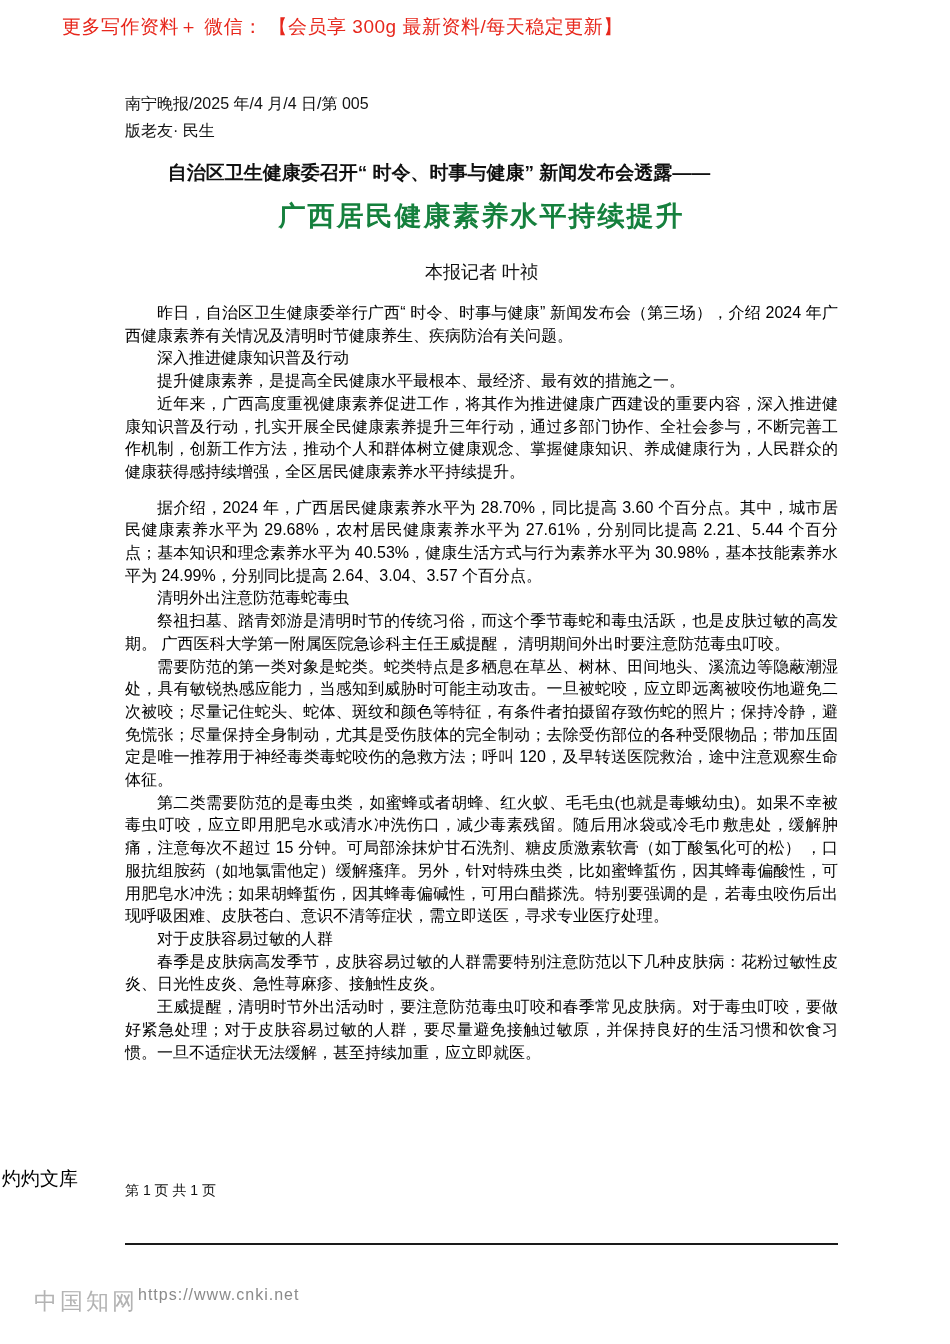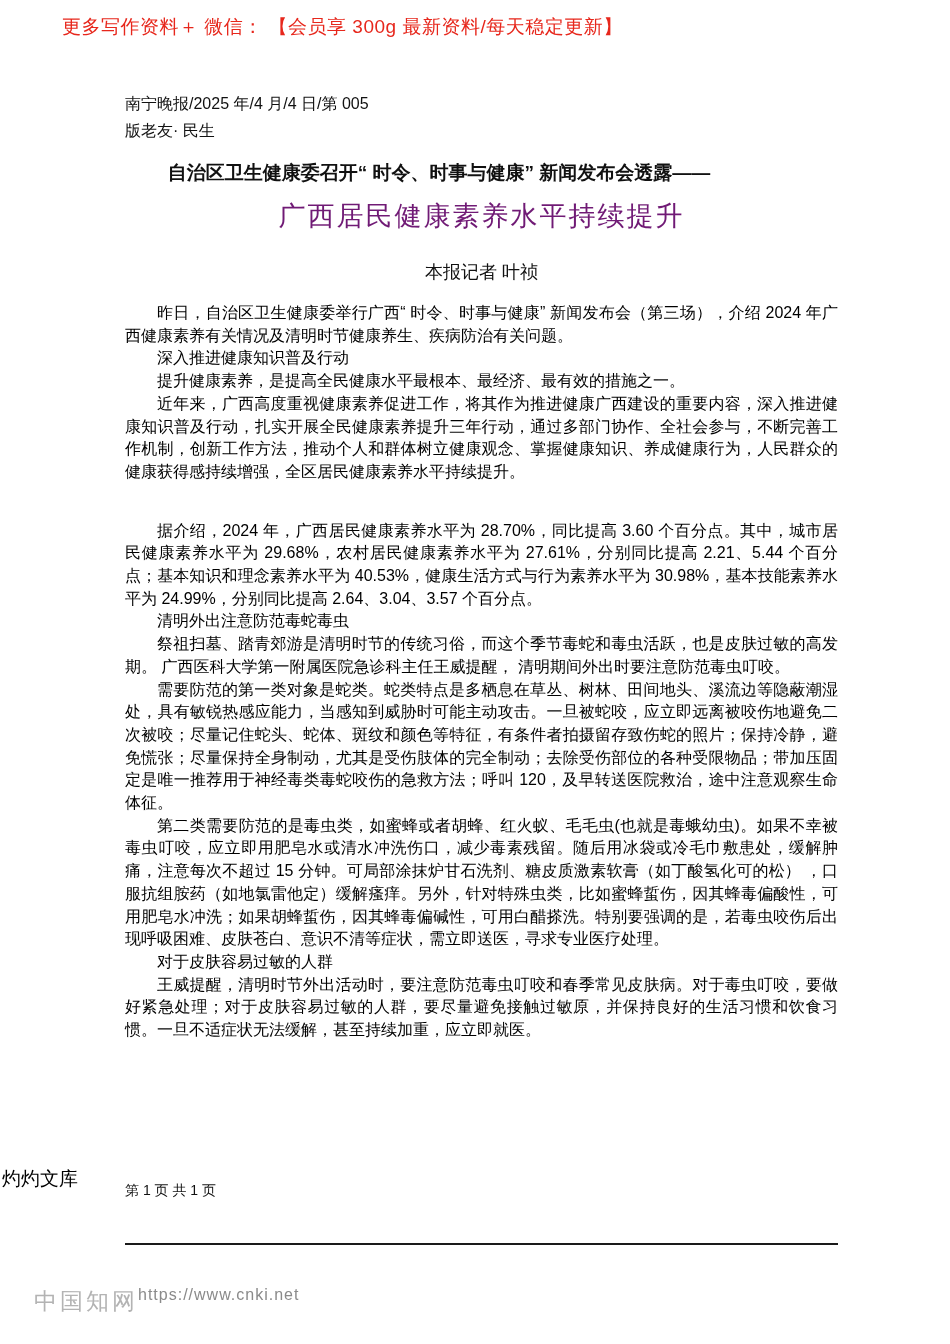--- a/index.html
+++ b/index.html
@@ -26,41 +26,41 @@
   }
   .kicker {
     left: 125px; top: 160px; width: 628px;
     text-align: center;
     font-size: 19px; font-weight: 700;
     color: #111;
   }
   .title {
     left: 125px; top: 198px; width: 713px;
     text-align: center;
-    font-size: 27px; font-weight: 400;
+    font-size: 27px; font-weight: 700;
     letter-spacing: 2px;
-    color: #701a75;
+    color: #15803d;
   }
   .byline {
     left: 125px; top: 260px; width: 713px;
     text-align: center;
     font-size: 18px;
     color: #111;
   }
   .article-body {
     left: 125px; top: 302px; width: 713px;
     font-size: 16px; line-height: 22.7px;
     color: #000;
   }
   .para {
     margin: 0;
     text-indent: 2em;
     text-align: justify;
   }
-  .para.gap-before { margin-top: 36px; }
+  .para.gap-before { margin-top: 13px; }
 
   .page-indicator {
     left: 125px; top: 1146px; width: 681px;
     text-align: left;
     font-size: 14px;
     color: #111;
     margin-top: 36px;
   }
   .library-mark {
     left: 2px; top: 1166px;
@@ -109,20 +109,21 @@
     <p class="para">昨日，自治区卫生健康委举行广西“ 时令、时事与健康” 新闻发布会（第三场），介绍 2024 年广西健康素养有关情况及清明时节健康养生、疾病防治有关问题。</p>
     <p class="para">深入推进健康知识普及行动</p>
     <p class="para">提升健康素养，是提高全民健康水平最根本、最经济、最有效的措施之一。</p>
     <p class="para">近年来，广西高度重视健康素养促进工作，将其作为推进健康广西建设的重要内容，深入推进健康知识普及行动，扎实开展全民健康素养提升三年行动，通过多部门协作、全社会参与，不断完善工作机制，创新工作方法，推动个人和群体树立健康观念、掌握健康知识、养成健康行为，人民群众的健康获得感持续增强，全区居民健康素养水平持续提升。</p>
     <p class="para gap-before">据介绍，2024 年，广西居民健康素养水平为 28.70%，同比提高 3.60 个百分点。其中，城市居民健康素养水平为 29.68%，农村居民健康素养水平为 27.61%，分别同比提高 2.21、5.44 个百分点；基本知识和理念素养水平为 40.53%，健康生活方式与行为素养水平为 30.98%，基本技能素养水平为 24.99%，分别同比提高 2.64、3.04、3.57 个百分点。</p>
     <p class="para">清明外出注意防范毒蛇毒虫</p>
     <p class="para">祭祖扫墓、踏青郊游是清明时节的传统习俗，而这个季节毒蛇和毒虫活跃，也是皮肤过敏的高发期。 广西医科大学第一附属医院急诊科主任王威提醒， 清明期间外出时要注意防范毒虫叮咬。</p>
     <p class="para">需要防范的第一类对象是蛇类。蛇类特点是多栖息在草丛、树林、田间地头、溪流边等隐蔽潮湿处，具有敏锐热感应能力，当感知到威胁时可能主动攻击。一旦被蛇咬，应立即远离被咬伤地避免二次被咬；尽量记住蛇头、蛇体、斑纹和颜色等特征，有条件者拍摄留存致伤蛇的照片；保持冷静，避免慌张；尽量保持全身制动，尤其是受伤肢体的完全制动；去除受伤部位的各种受限物品；带加压固定是唯一推荐用于神经毒类毒蛇咬伤的急救方法；呼叫 120，及早转送医院救治，途中注意观察生命体征。</p>
     <p class="para">第二类需要防范的是毒虫类，如蜜蜂或者胡蜂、红火蚁、毛毛虫(也就是毒蛾幼虫)。如果不幸被毒虫叮咬，应立即用肥皂水或清水冲洗伤口，减少毒素残留。随后用冰袋或冷毛巾敷患处，缓解肿痛，注意每次不超过 15 分钟。可局部涂抹炉甘石洗剂、糖皮质激素软膏（如丁酸氢化可的松） ，口服抗组胺药（如地氯雷他定）缓解瘙痒。另外，针对特殊虫类，比如蜜蜂蜇伤，因其蜂毒偏酸性，可用肥皂水冲洗；如果胡蜂蜇伤，因其蜂毒偏碱性，可用白醋搽洗。特别要强调的是，若毒虫咬伤后出现呼吸困难、皮肤苍白、意识不清等症状，需立即送医，寻求专业医疗处理。</p>
     <p class="para">对于皮肤容易过敏的人群</p>
+    <p class="para">春季是皮肤病高发季节，皮肤容易过敏的人群需要特别注意防范以下几种皮肤病：花粉过敏性皮炎、日光性皮炎、急性荨麻疹、接触性皮炎。</p>
     <p class="para">王威提醒，清明时节外出活动时，要注意防范毒虫叮咬和春季常见皮肤病。对于毒虫叮咬，要做好紧急处理；对于皮肤容易过敏的人群，要尽量避免接触过敏原，并保持良好的生活习惯和饮食习惯。一旦不适症状无法缓解，甚至持续加重，应立即就医。</p>
   </div>
 
 <div class="abs page-indicator">第 1 页 共 1 页</div>
 
 <div class="abs library-mark">灼灼文库</div>
 
 <div class="abs footer-divider"></div>
 
 <div class="abs cnki-watermark">

